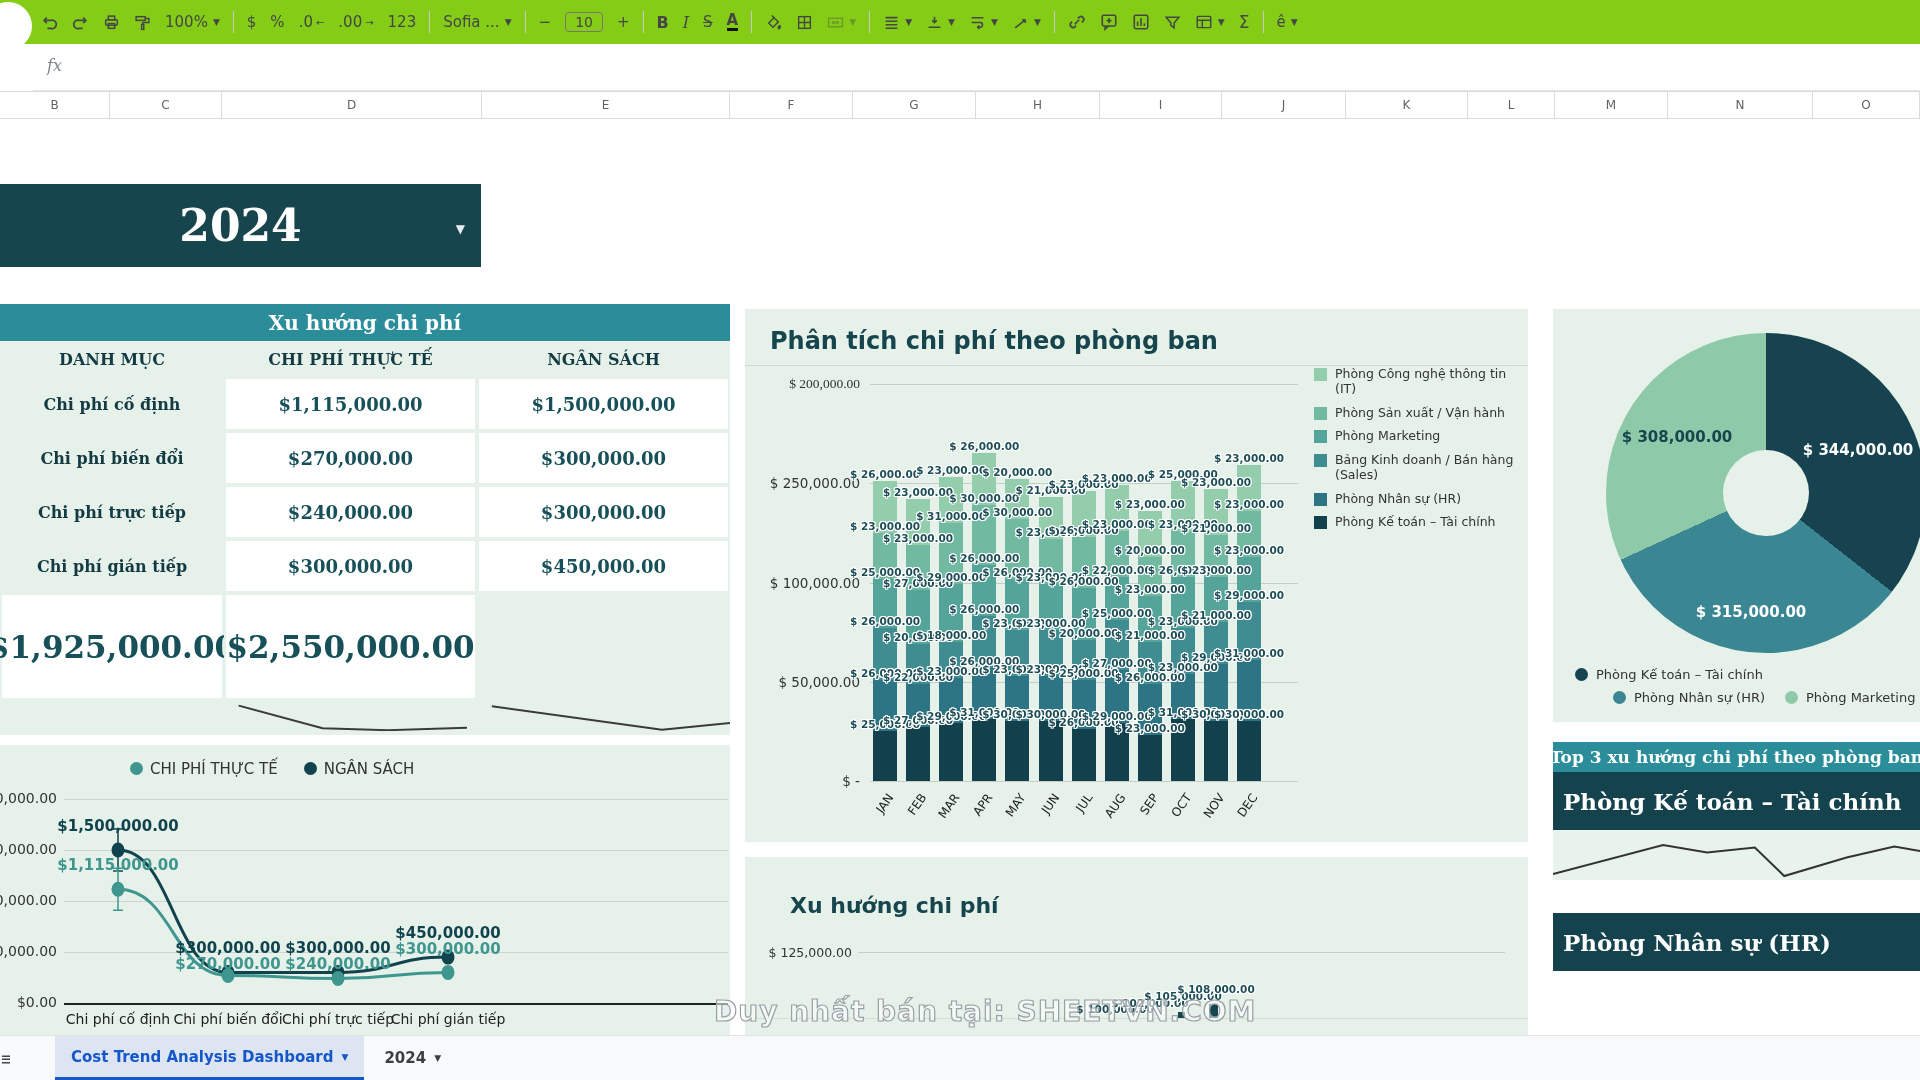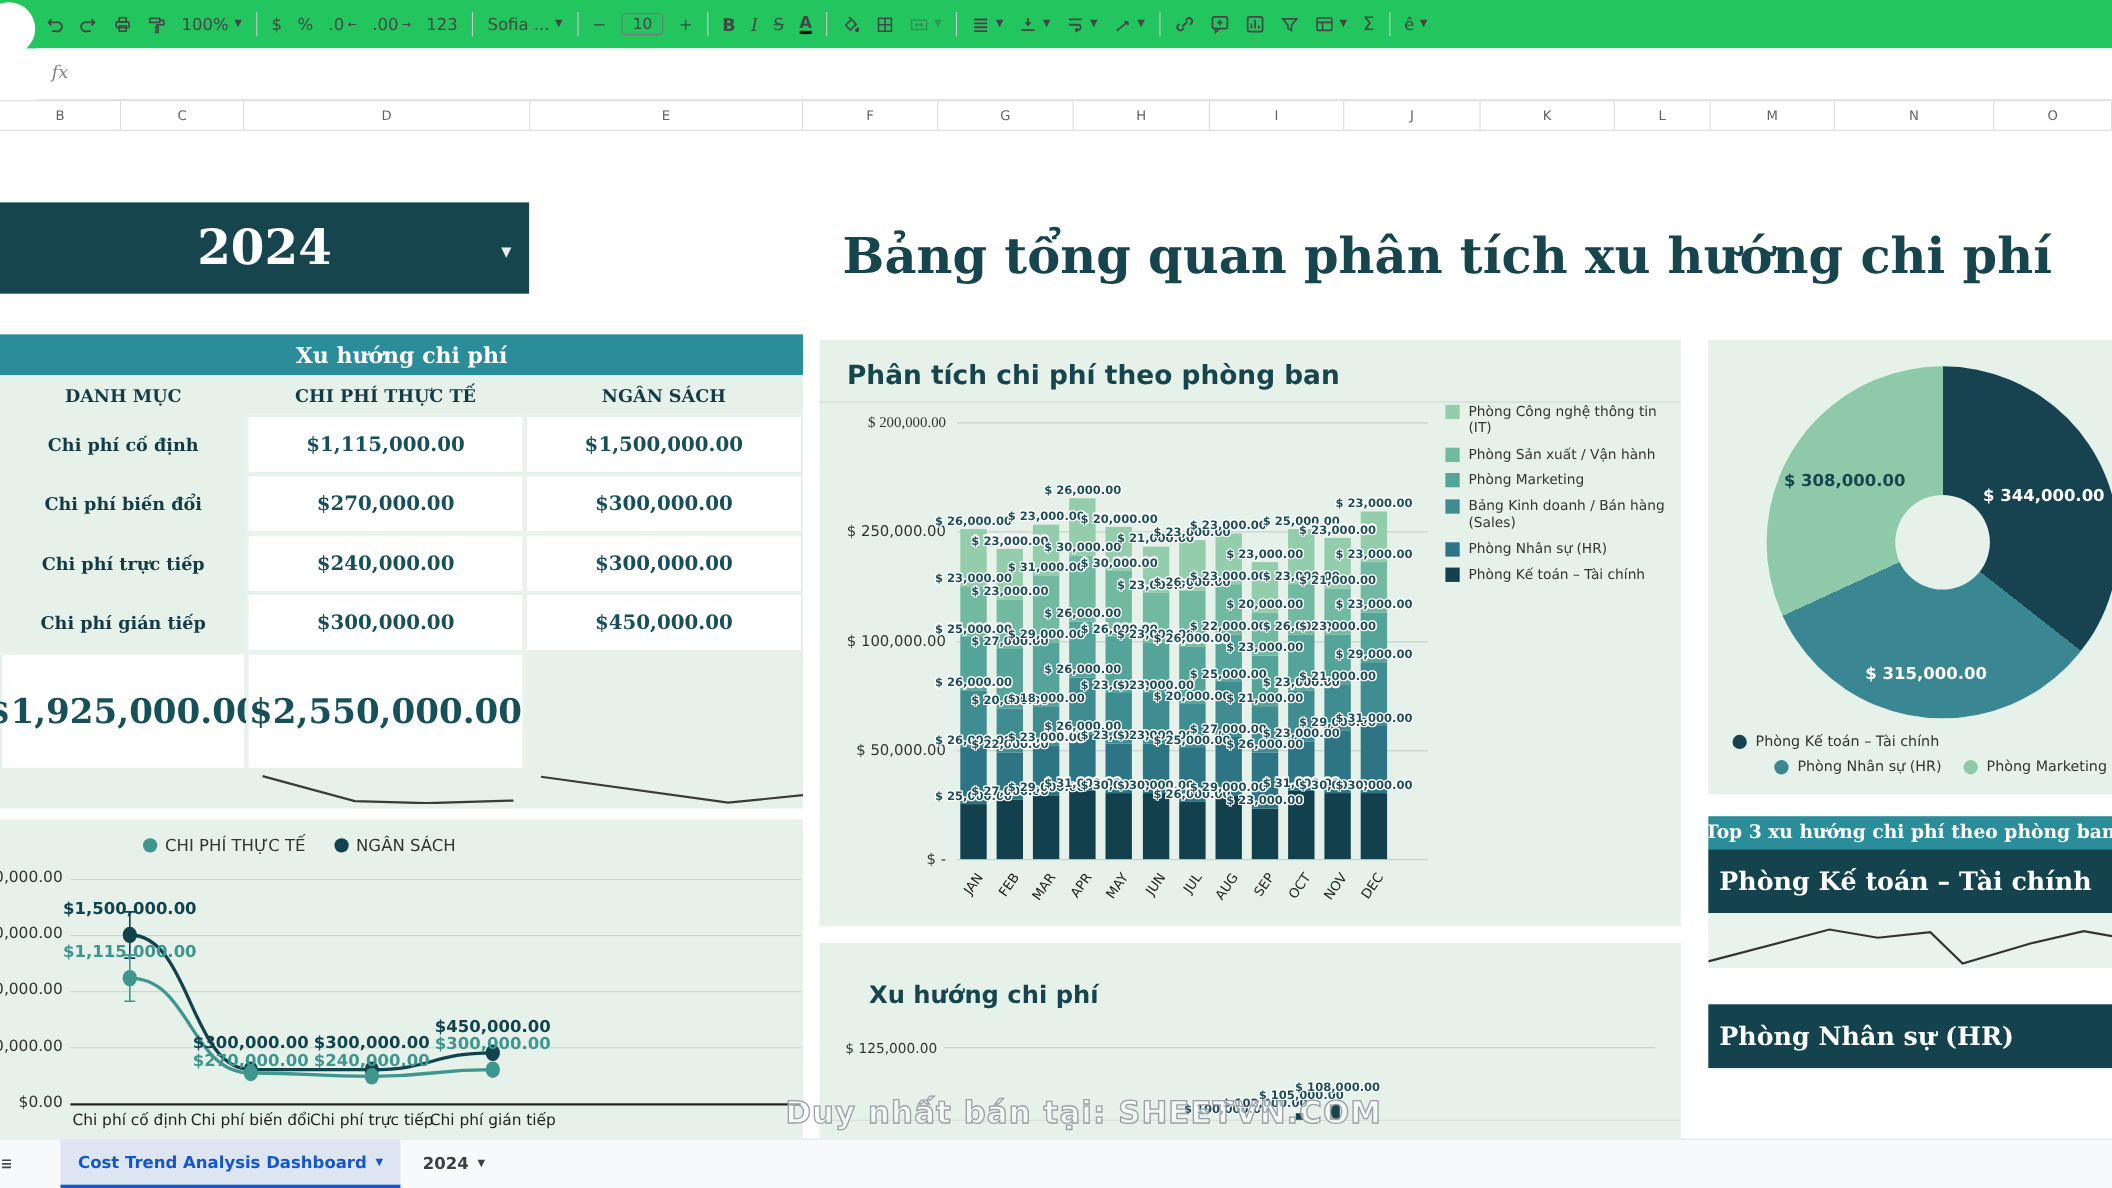--- a/index.html
+++ b/index.html
@@ -1,21 +1,21 @@
 <!DOCTYPE html>
 <html><head>
 <meta charset="utf-8">
 <style>
   html,body{margin:0;padding:0;background:#fff;}
   #app{position:relative;width:1920px;height:1080px;overflow:hidden;background:#fff;
        font-family:"DejaVu Sans","Liberation Sans",sans-serif;}
   .abs{position:absolute;}
 
   
-  #toolbar{left:0;top:0;width:1920px;height:44px;background:#22c55e;display:flex;align-items:center;
+  #toolbar{left:0;top:0;width:1920px;height:44px;background:#84cc16;display:flex;align-items:center;
            padding-left:34px;box-sizing:border-box;color:#444746;}
   #toolbar .corner{position:absolute;left:-16px;top:2px;width:48px;height:48px;background:#fff;border-radius:50%;}
   .tb-item{display:flex;align-items:center;gap:3px;margin:0 7px;font-size:15px;color:#444746;cursor:pointer;
            white-space:nowrap;user-select:none;}
   .tb-item svg{display:block;}
   .tb-item.disabled{opacity:.38;}
   .tb-sep{width:1px;height:22px;background:#c6cace;margin:0 6px;}
   .tb-caret{font-size:9px;color:#444746;margin-left:2px;}
   .tb-label{font-weight:500;}
   .tb-bold{font-weight:700;font-size:16px;}
@@ -348,21 +348,20 @@
       <div class="colcell" style="width: 113px;">M</div>
       <div class="colcell" style="width: 145px;">N</div>
       <div class="colcell" style="width: 107px;">O</div>
     </div>
 
   <div id="year-box" class="abs">
     <span>2024</span>
     <span id="year-caret">▼</span>
   </div>
 
-  <div id="main-title" class="abs">Bảng tổng quan phân tích xu hướng chi phí</div>
 
   <div id="table-panel" class="abs">
     <div id="tp-header">Xu hướng chi phí</div>
     <div class="tp-grid">
       <div class="tp-colhead">DANH MỤC</div>
       <div class="tp-colhead">CHI PHÍ THỰC TẾ</div>
       <div class="tp-colhead">NGÂN SÁCH</div>
     </div>
     <div id="tbl-rows">
         <div class="tp-grid tp-row">

